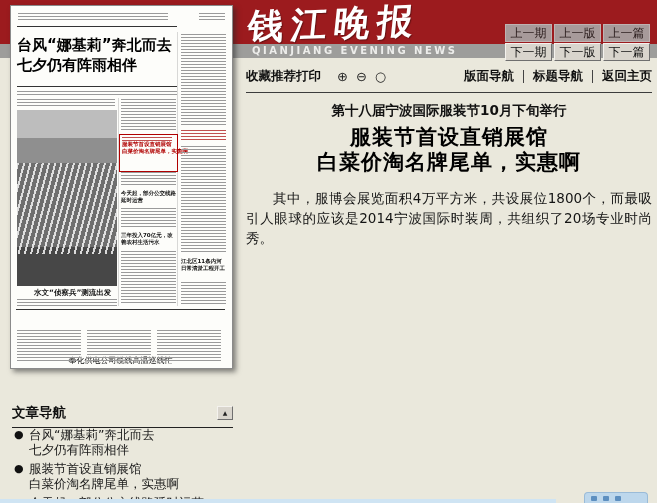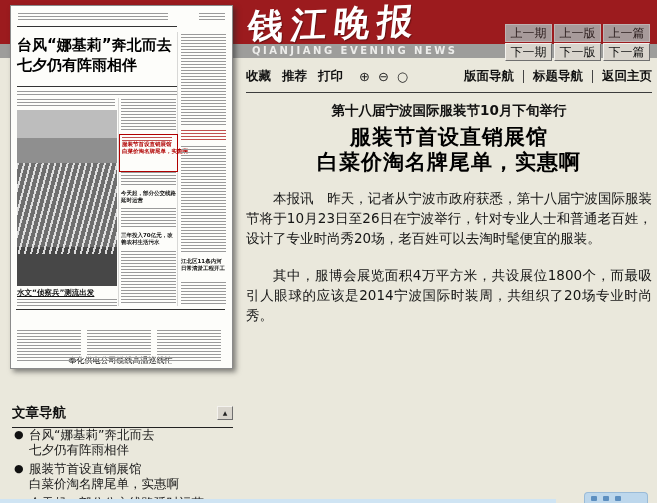--- a/index.html
+++ b/index.html
@@ -47,21 +47,21 @@
      border-bottom:1.5px solid #222;padding-bottom:5px;z-index:3;}
   .artnav-title{font-size:13.5px;font-weight:bold;color:#111;}
   .artnav-head .mini-btn{margin-left:auto;width:14px;height:12px;line-height:11px;font-size:6px;}
   .artlist{position:absolute;left:14px;top:427px;width:216px;margin:0;padding:0;list-style:none;z-index:3;}
   .artlist li{display:flex;margin-bottom:4px;cursor:pointer;}
   .artlist .dot{width:15px;font-size:11px;color:#111;line-height:15px;}
   .artlist .lines{font-size:12.5px;line-height:15px;color:#1a1a1a;}
   
   .main{position:absolute;left:246px;top:64px;width:406px;z-index:2;}
   .toolbar{display:flex;align-items:center;height:20px;font-size:12.5px;color:#111;padding-top:2px;}
-  .tleft{display:flex;gap:11px;font-weight:600;align-items:center;}
+  .tleft{display:flex;font-weight:600;align-items:center;}
   .ticons{display:flex;gap:8px;margin-left:16px;font-size:13px;color:#222;align-items:center;}
   .ticons span{cursor:pointer;}
   .tright{margin-left:auto;display:flex;align-items:center;font-weight:bold;}
   .tright .lnk{cursor:pointer;white-space:nowrap;text-align:center;}
   .sep{width:1px;height:13px;background:#444;margin:0 9px;}
   .tlink{cursor:pointer;white-space:nowrap;}
   .rule{border:0;border-top:1px solid #3c3c3c;margin:6px 0 0;}
   .kicker{text-align:center;font-size:13.5px;font-weight:bold;color:#111;margin-top:9px;}
   .title{text-align:center;font-size:21px;font-weight:bold;color:#000;line-height:25px;letter-spacing:1px;margin-top:5px;}
   .body p{font-size:13.5px;line-height:20px;color:#141414;text-indent:2em;text-align:justify;margin:17px 0;}
@@ -99,21 +99,21 @@
     <div class="t-headline" style="left:6px;top:30px;">台风“娜基莉”奔北而去</div>
     <div class="t-headline" style="left:6px;top:50px;">七夕仍有阵雨相伴</div>
     <div class="t-rule" style="left:6px;top:80px;width:160px;"></div>
     <div class="tx" style="left:6px;top:85px;width:160px;height:5px;"></div>
     <div class="tx" style="left:6px;top:93px;width:98px;height:9px;"></div>
     <div class="tx" style="left:110px;top:93px;width:55px;height:33px;"></div>
 
     <div class="t-photo" style="left:6px;top:104px;width:100px;height:176px;">
       <div class="t-boats"></div>
     </div>
-    <div class="t-caption" style="left:6px;top:282px;text-decoration:underline;">水文“侦察兵”测流出发</div>
+    <div class="t-caption" style="left:23px;top:282px;">水文“侦察兵”测流出发</div>
     <div class="tx" style="left:6px;top:293px;width:100px;height:8px;"></div>
 
     <div class="vline" style="left:107px;top:92px;height:208px;"></div>
     <div class="vline" style="left:166px;top:26px;height:274px;"></div>
 
     <div class="hl-box" style="left:108px;top:128px;width:53px;height:32px;">
       <div class="tx-red" style="width:50px;height:4px;"></div>
       <div class="hl-line">服装节首设直销展馆</div>
       <div class="hl-line">白菜价淘名牌尾单，实惠啊</div>
     </div>
@@ -184,21 +184,20 @@
         <span class="lnk">标题导航</span>
         <span class="sep"></span>
         <span class="lnk">返回主页</span>
       </div>
     </div>
     <hr class="rule">
     <div class="kicker">第十八届宁波国际服装节10月下旬举行</div>
     <div class="title">服装节首设直销展馆</div>
     <div class="title" style="margin-top:0;">白菜价淘名牌尾单，实惠啊</div>
     <div class="body">
-      <p>本报讯　昨天，记者从宁波市政府获悉，第十八届宁波国际服装节将于10月23日至26日在宁波举行，针对专业人士和普通老百姓，设计了专业时尚秀20场，老百姓可以去淘时髦便宜的服装。</p>
       <p>其中，服博会展览面积4万平方米，共设展位1800个，而最吸引人眼球的应该是2014宁波国际时装周，共组织了20场专业时尚秀。</p>
 
     </div>
   </div>
 
   <div class="footer-strip"></div>
   <div class="cutoff-el">
       <i></i>
       <i></i>
       <i></i>

